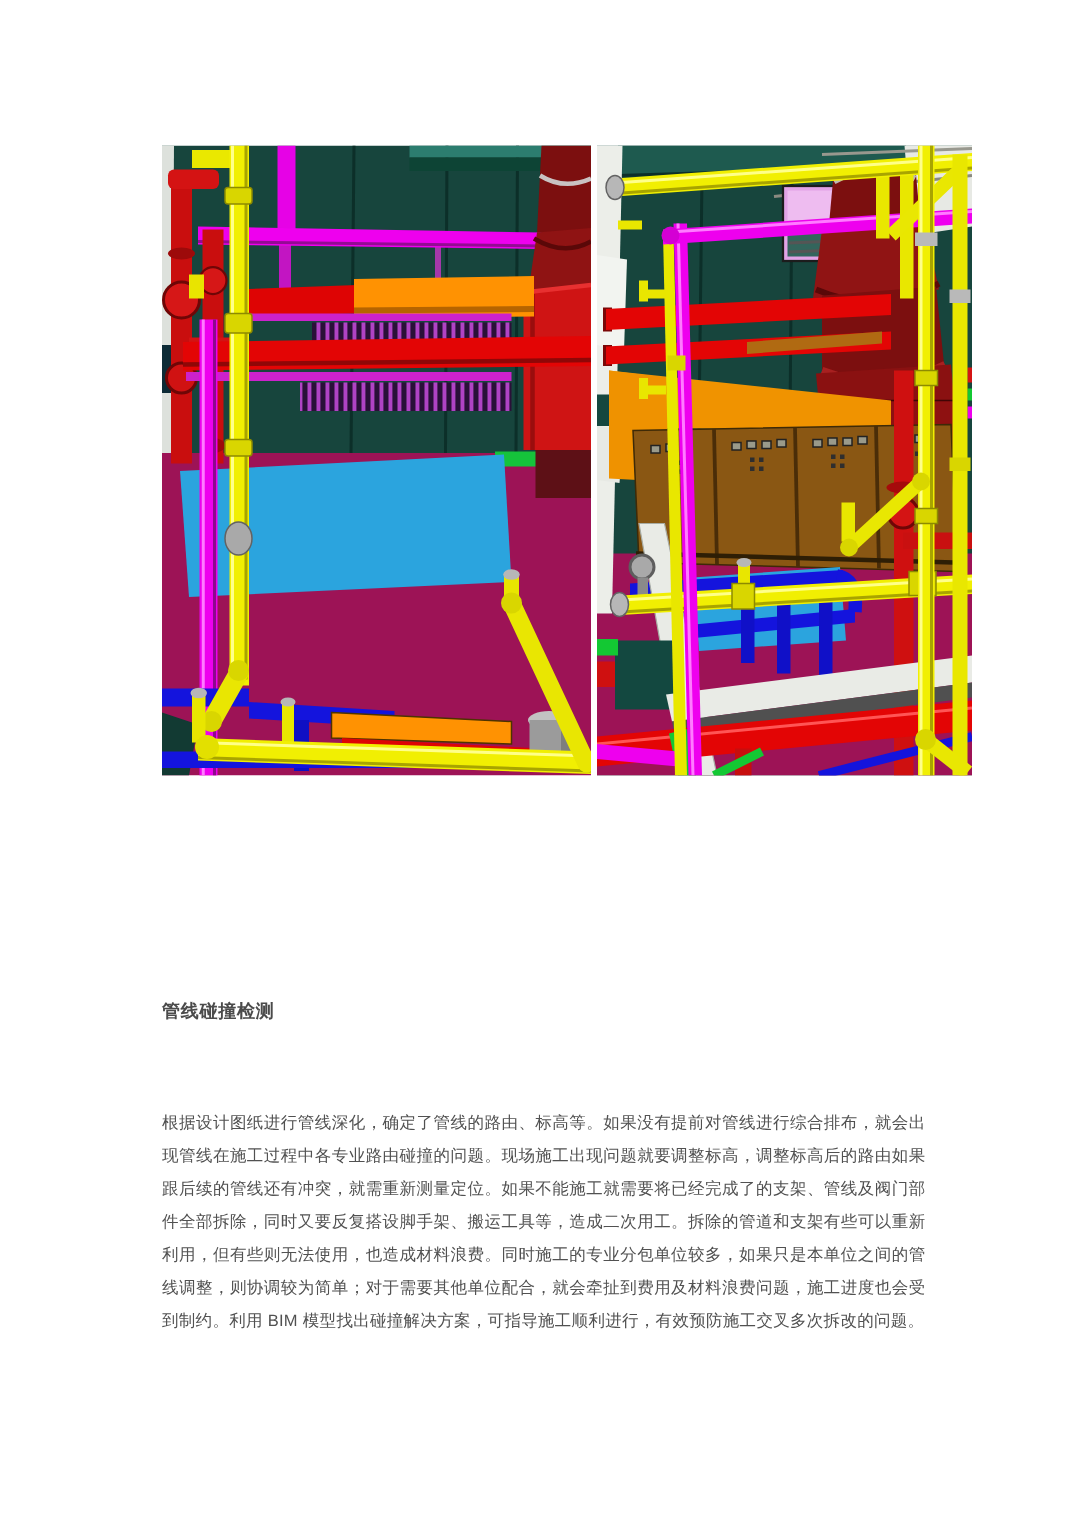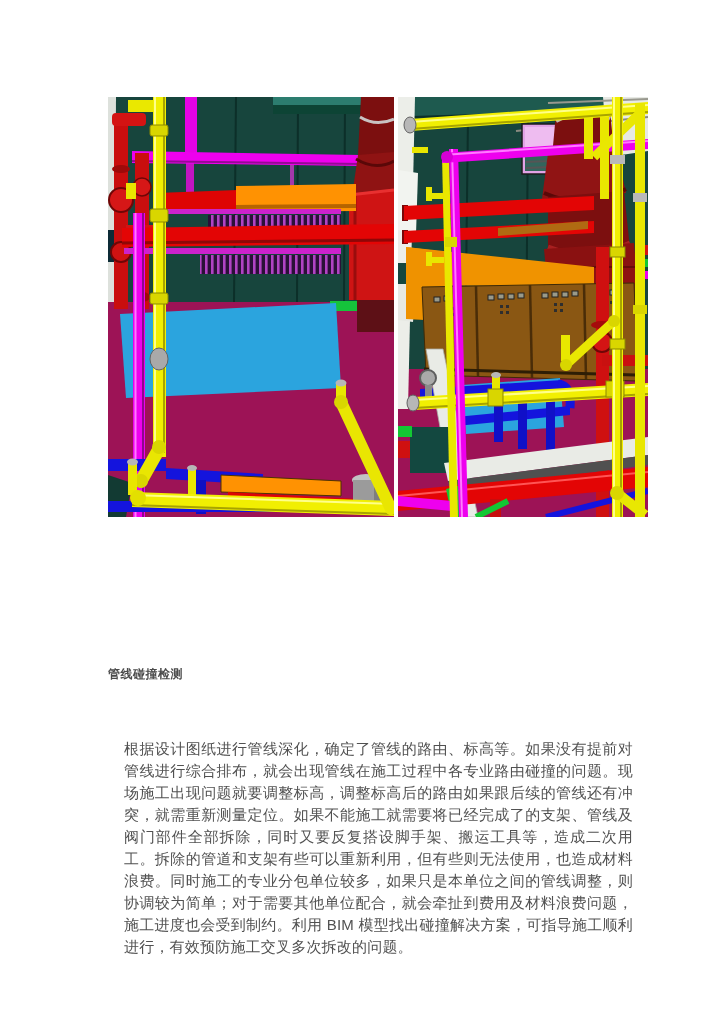--- a/index.html
+++ b/index.html
@@ -11,22 +11,22 @@
   .figure-row{position:absolute;left:108px;top:97px;width:540px;height:420px;}
   figure{margin:0;padding:0;position:absolute;top:0;}
   .fig-left{left:0;width:286px;height:420px;}
   .fig-right{left:290px;width:250px;height:420px;}
   svg{display:block;}
   .section-heading{
     position:absolute;left:108px;top:666px;margin:0;
     font-size:12px;font-weight:bold;color:#4b4b4b;letter-spacing:.5px;
   }
   .body-paragraph{
-    position:absolute;left:124px;top:738px;width:509px;margin:0;
-    font-size:15px;line-height:22px;color:#515151;
+    position:absolute;left:108px;top:738px;width:509px;margin:0;
+    font-size:11px;line-height:22px;color:#515151;
     text-align:justify;text-justify:inter-ideograph;letter-spacing:.2px;
   }
 </style>
 </head>
 <body>
 
 <div class="page">
 
   <div class="figure-row">
 

